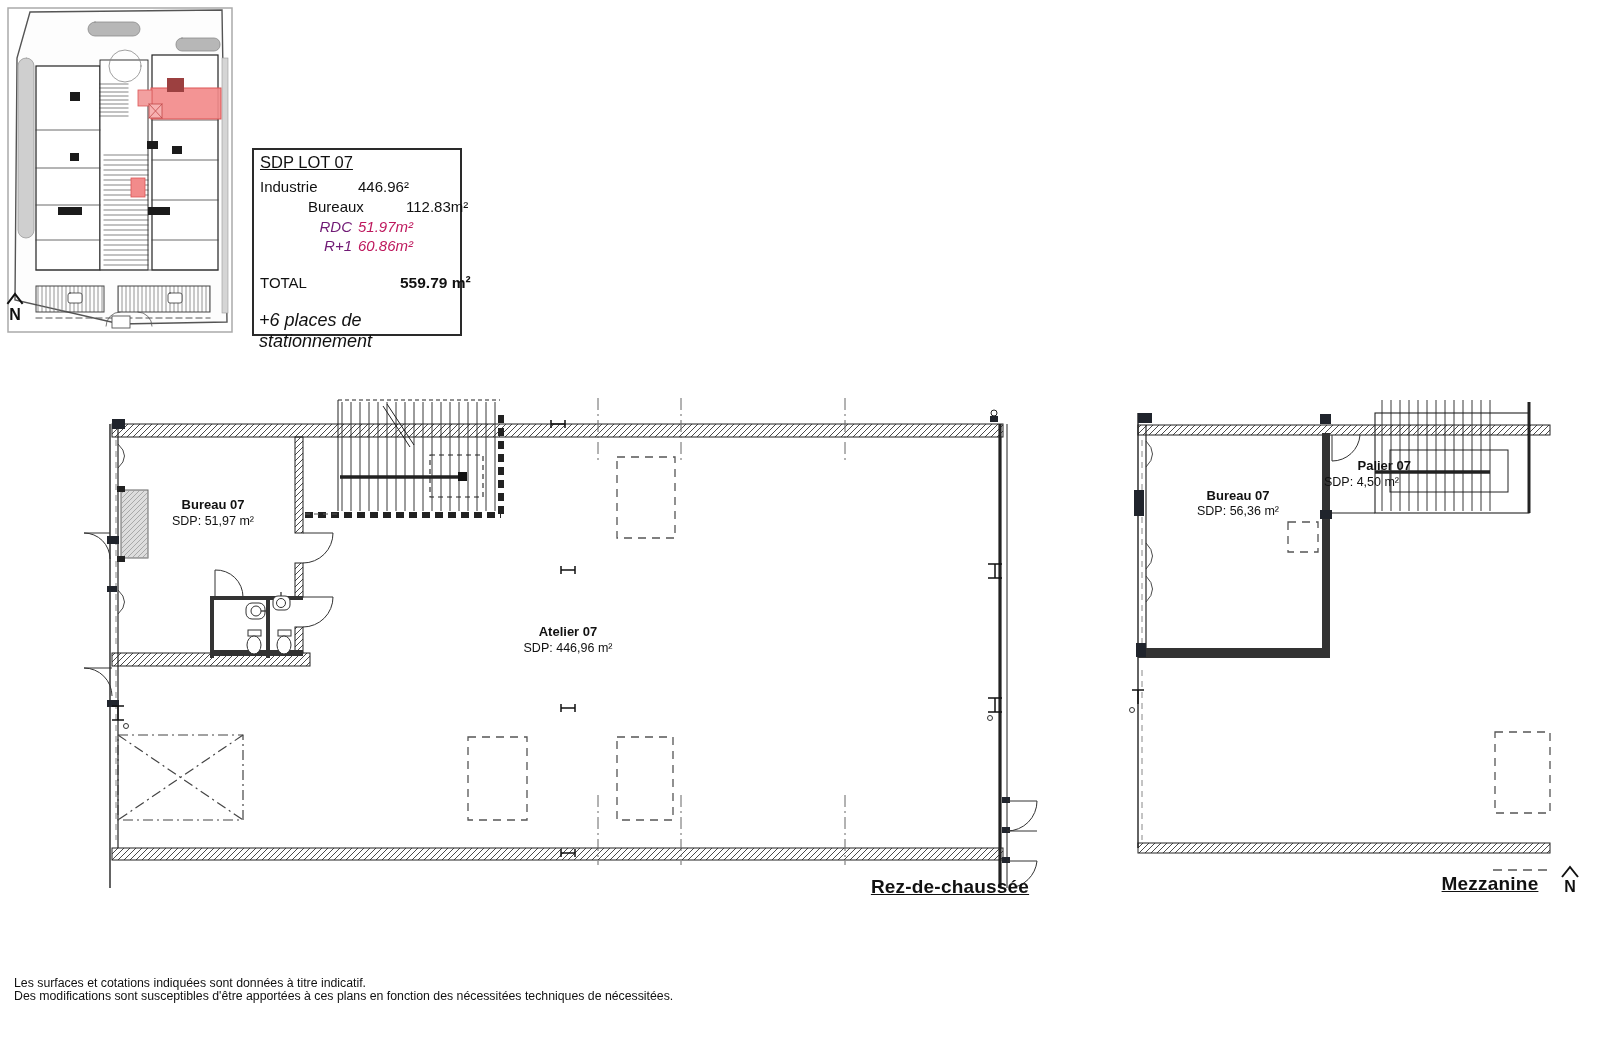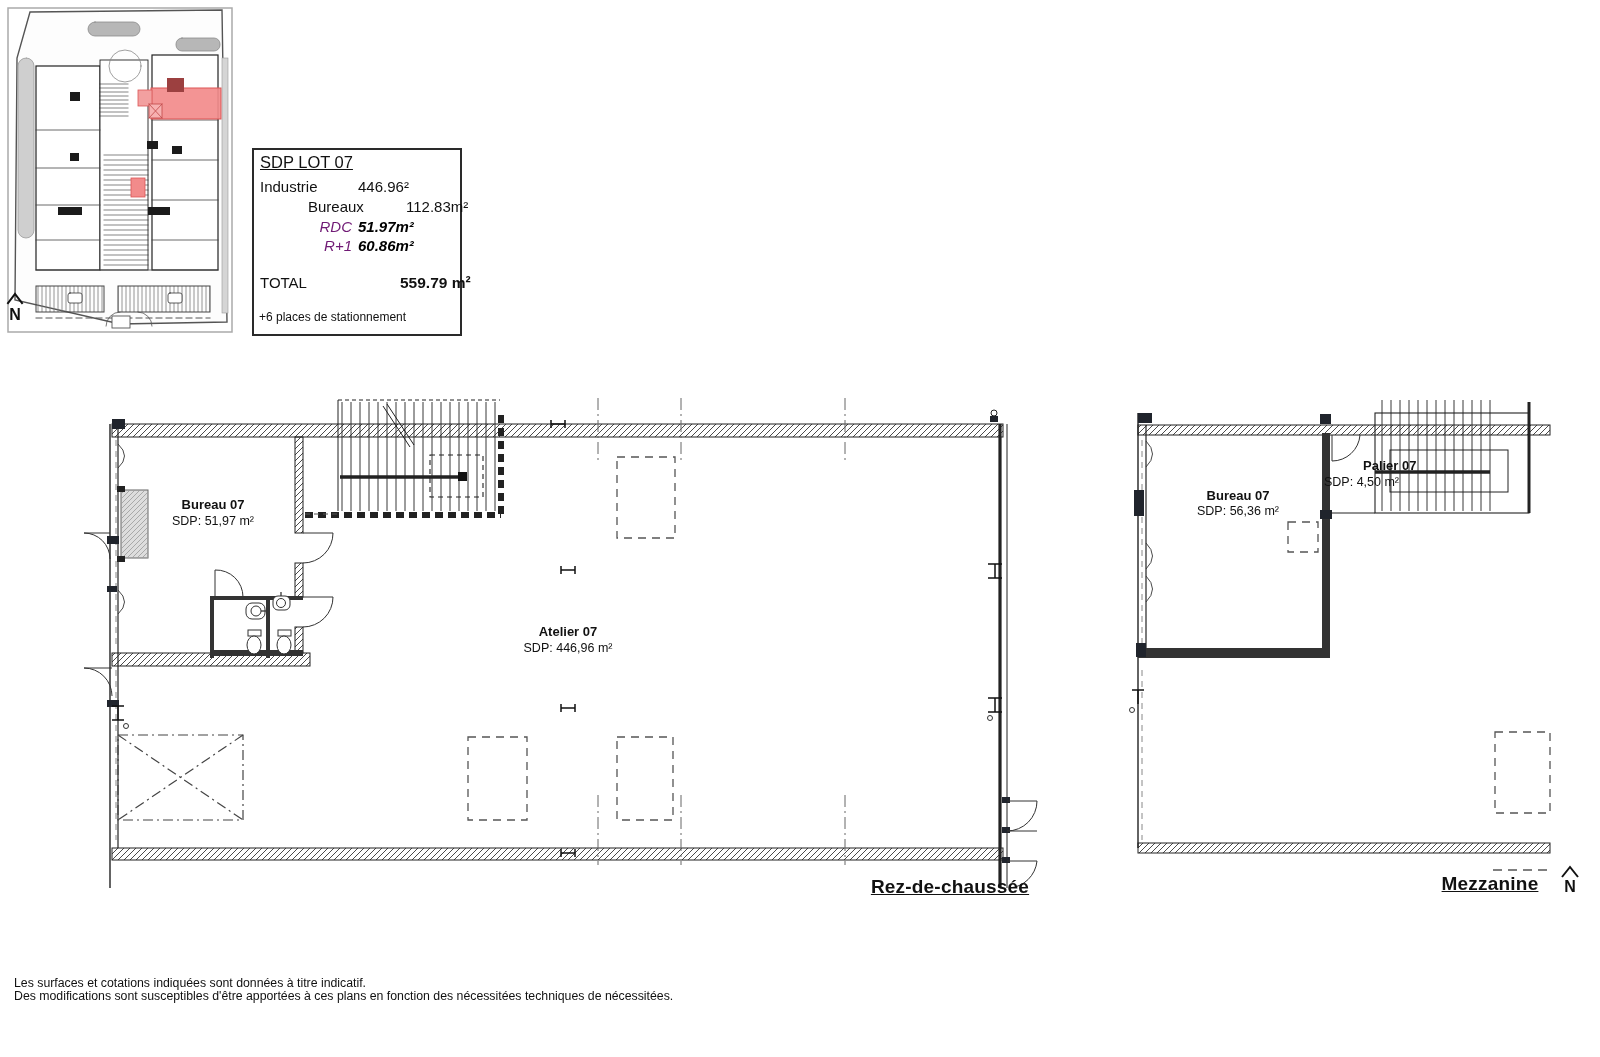--- a/index.html
+++ b/index.html
@@ -12,23 +12,23 @@
   .plan-title{font-weight:bold;font-size:19px;text-decoration:underline;text-align:center;letter-spacing:.2px;}
   .north-n{font-weight:bold;font-size:16px;text-align:center;}
   
   .title-block{position:absolute;left:252px;top:148px;width:206px;height:184px;
       border:2px solid #2a2a2a;background:#fff;}
   .tb-title{position:absolute;left:6px;top:3px;font-size:16.5px;text-decoration:underline;}
   .tb-row{position:absolute;left:0;width:100%;height:19px;font-size:15px;padding-left:12px;}
   .tb-label{position:absolute;left:6px;}
   .tb-label-sub{position:absolute;left:0;width:98px;text-align:right;color:#701a75;font-style:italic;}
   .tb-value{position:absolute;left:104px;}
-  .tb-sub .tb-value{color:#000000;font-style:italic;font-weight:bold;}
+  .tb-sub .tb-value{color:#be185d;font-style:italic;}
   .tb-total-value{font-weight:bold;font-size:15.5px;margin-left:42px;}
-  .tb-note{position:absolute;left:5px;top:160px;font-size:12px;}
+  .tb-note{position:absolute;left:5px;top:160px;font-size:18px;font-style:italic;}
   
   .nota{position:absolute;left:14px;top:977px;width:900px;font-size:12.3px;line-height:13.4px;}
   .nota-head{font-weight:bold;text-decoration:underline;margin-bottom:1px;}
 </style>
 </head>
 <body>
 
 <svg width="1600" height="1057" viewBox="0 0 1600 1057">
   <defs>
     <pattern id="hatch" width="6" height="6" patternUnits="userSpaceOnUse">
@@ -281,21 +281,21 @@
 <div class="lbl north-n" style="left:5px;top:306px;width:20px;">N</div>
 
 <div class="lbl room-name" style="left:153px;top:497px;width:120px;">Bureau 07</div>
 <div class="lbl room-area" style="left:153px;top:514px;width:120px;">SDP: 51,97 m²</div>
 <div class="lbl room-name" style="left:498px;top:624px;width:140px;">Atelier 07</div>
 <div class="lbl room-area" style="left:498px;top:641px;width:140px;">SDP: 446,96 m²</div>
 <div class="lbl plan-title" style="left:830px;top:876px;width:240px;">Rez-de-chaussée</div>
 
 <div class="lbl room-name" style="left:1178px;top:488px;width:120px;">Bureau 07</div>
 <div class="lbl room-area" style="left:1178px;top:504px;width:120px;">SDP: 56,36 m²</div>
-<div class="lbl room-name" style="left:1331px;top:458px;width:80px;text-align:left;margin-left:32px;">Palier 07</div>
+<div class="lbl room-name" style="left:1331px;top:458px;width:80px;text-align:right;">Palier 07</div>
 <div class="lbl room-area" style="left:1324px;top:475px;width:90px;text-align:left;">SDP: 4,50 m²</div>
 <div class="lbl plan-title" style="left:1420px;top:873px;width:140px;">Mezzanine</div>
 <div class="lbl north-n" style="left:1560px;top:878px;width:20px;">N</div>
 
 <div class="nota">
   <div>Les surfaces et cotations indiquées sont données à titre indicatif.</div>
   <div>Des modifications sont susceptibles d'être apportées à ces plans en fonction des nécessitées techniques de nécessitées.</div>
 </div>
 
 </body></html>

